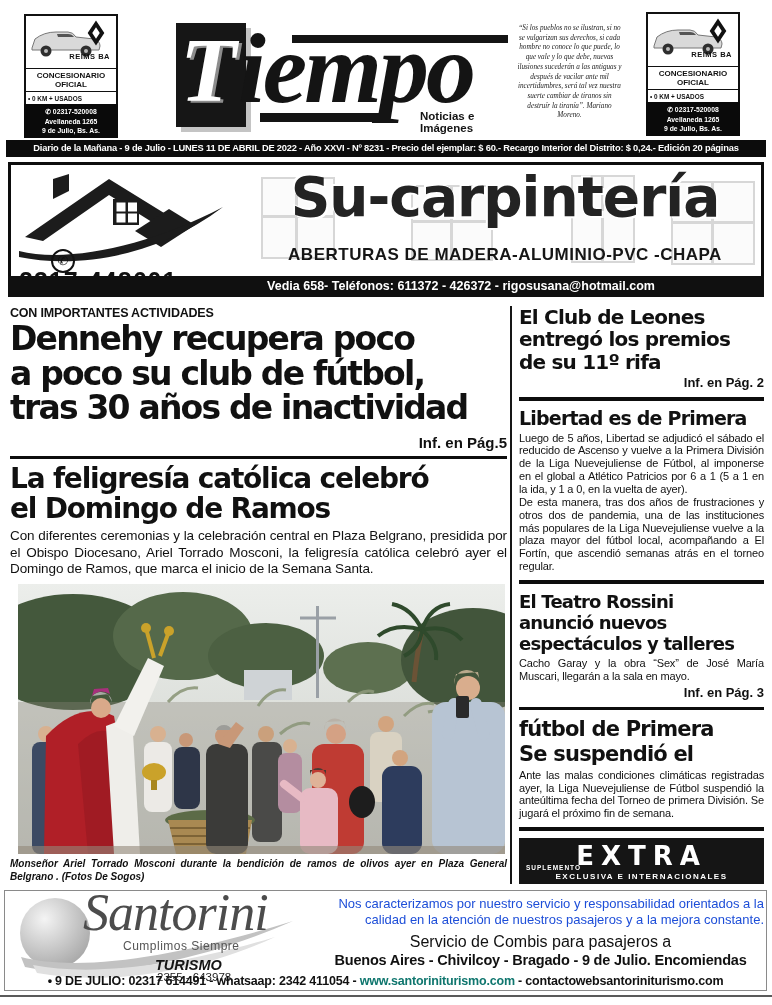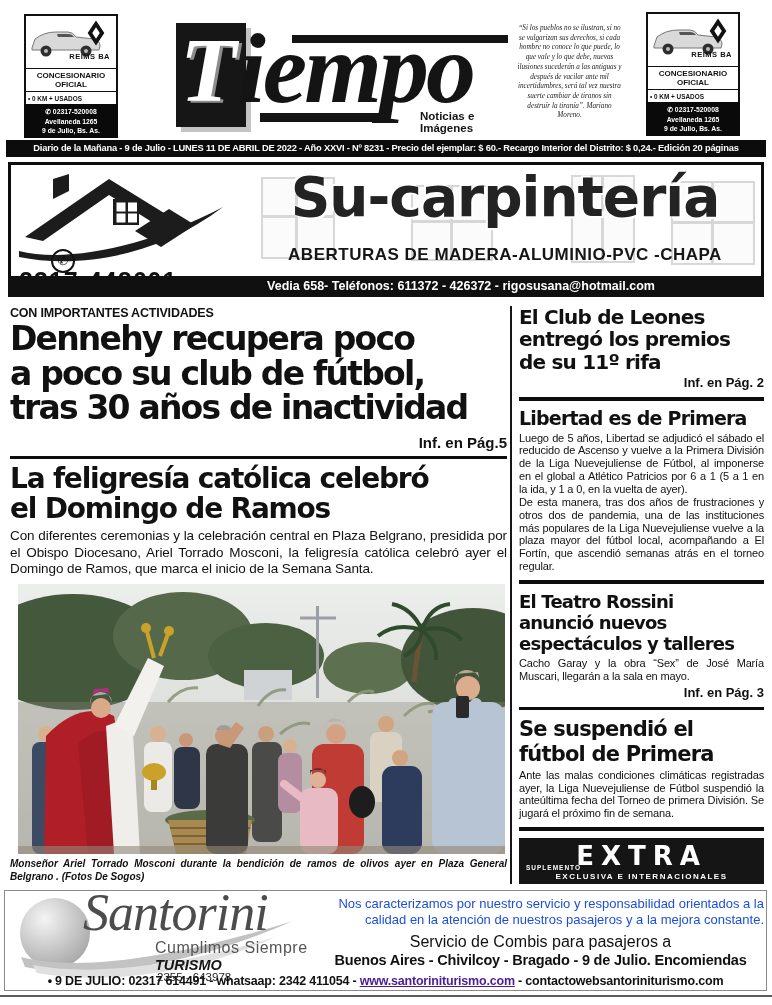--- a/index.html
+++ b/index.html
@@ -77,28 +77,28 @@
   .extra .big{position:absolute;left:0;right:0;top:3px;text-align:center;font-family:"DejaVu Sans",sans-serif;
         font-weight:bold;font-size:26px;letter-spacing:7px;}
   .extra .sup{position:absolute;left:7px;top:26px;font-size:6.5px;letter-spacing:1px;font-weight:bold;}
   .extra .sub{position:absolute;left:0;right:0;top:34px;text-align:center;font-size:8px;letter-spacing:1.5px;font-weight:bold;}
 
   
   .sant{left:4px;top:890px;width:763px;height:101px;border:1px solid #8a8a8a;box-sizing:border-box;background:#fff;}
   .sant .logoart{position:absolute;left:8px;top:2px;}
   .sant .name{position:absolute;left:78px;top:-8px;font-family:"Liberation Serif",serif;font-style:italic;
         font-size:52px;color:#4c4c4c;letter-spacing:-1px;}
-  .sant .slogan{position:absolute;left:118px;top:48px;font-size:16px;color:#555;letter-spacing:.5px;margin-left:32px;}
+  .sant .slogan{position:absolute;left:118px;top:48px;font-size:12px;color:#555;letter-spacing:.5px;}
   .sant .turismo{position:absolute;left:150px;top:66px;font-size:14.5px;font-weight:bold;font-style:italic;color:#141414;}
   .sant .tel{position:absolute;left:152px;top:80px;font-size:11.5px;color:#222;}
   .sant .para{position:absolute;left:312px;top:5px;width:447px;text-align:right;font-size:13px;line-height:1.22;color:#1d4ed8;}
   .sant .svc1{position:absolute;left:312px;top:42px;width:447px;text-align:center;font-size:16px;font-weight:normal;}
   .sant .svc2{position:absolute;left:312px;top:61px;width:447px;text-align:center;font-size:14.5px;font-weight:bold;letter-spacing:-0.2px;}
   .sant .bottomline{position:absolute;left:0;right:0;bottom:2px;text-align:center;font-size:12.5px;font-weight:bold;letter-spacing:-0.2px;}
-  .sant .bottomline .lnk{color:#4c1d95;text-decoration:underline;}
+  .sant .bottomline .lnk{color:#0f766e;}
   .endrule{left:0px;top:995px;width:772px;height:2px;background:#5a5a5a;}
 </style>
 </head>
 <body>
 
 <div class="page">
 
   <div class="abs reims" style="left:24px;top:14px;">
     <div class="carzone">
       <svg class="car" width="78" height="36" viewBox="0 0 78 36">
@@ -353,22 +353,22 @@
     <div class="rt3">
       <div>El Teatro Rossini</div>
       <div>anunció nuevos</div>
       <div>espectáculos y talleres</div>
     </div>
     <div class="rbody">Cacho Garay y la obra “Sex” de José María Muscari, llegarán a la sala en mayo.</div>
     <div class="rref">Inf. en Pág. 3</div>
     <div class="rrule"></div>
 
     <div class="rt4">
+      <div>fútbol de Primera</div>
       <div>Se suspendió el</div>
-      <div>fútbol de Primera</div>
     </div>
     <div class="rbody">Ante las malas condiciones climáticas registradas ayer, la Liga Nuevejuliense de Fútbol suspendió la anteúltima fecha del Torneo de primera División. Se jugará el próximo fin de semana.</div>
     <div class="rrule"></div>
 
     <div class="extra">
       <div class="big">EXTRA</div>
       <div class="sup">SUPLEMENTO</div>
       <div class="sub">EXCLUSIVA E INTERNACIONALES</div>
     </div>
   </div>

